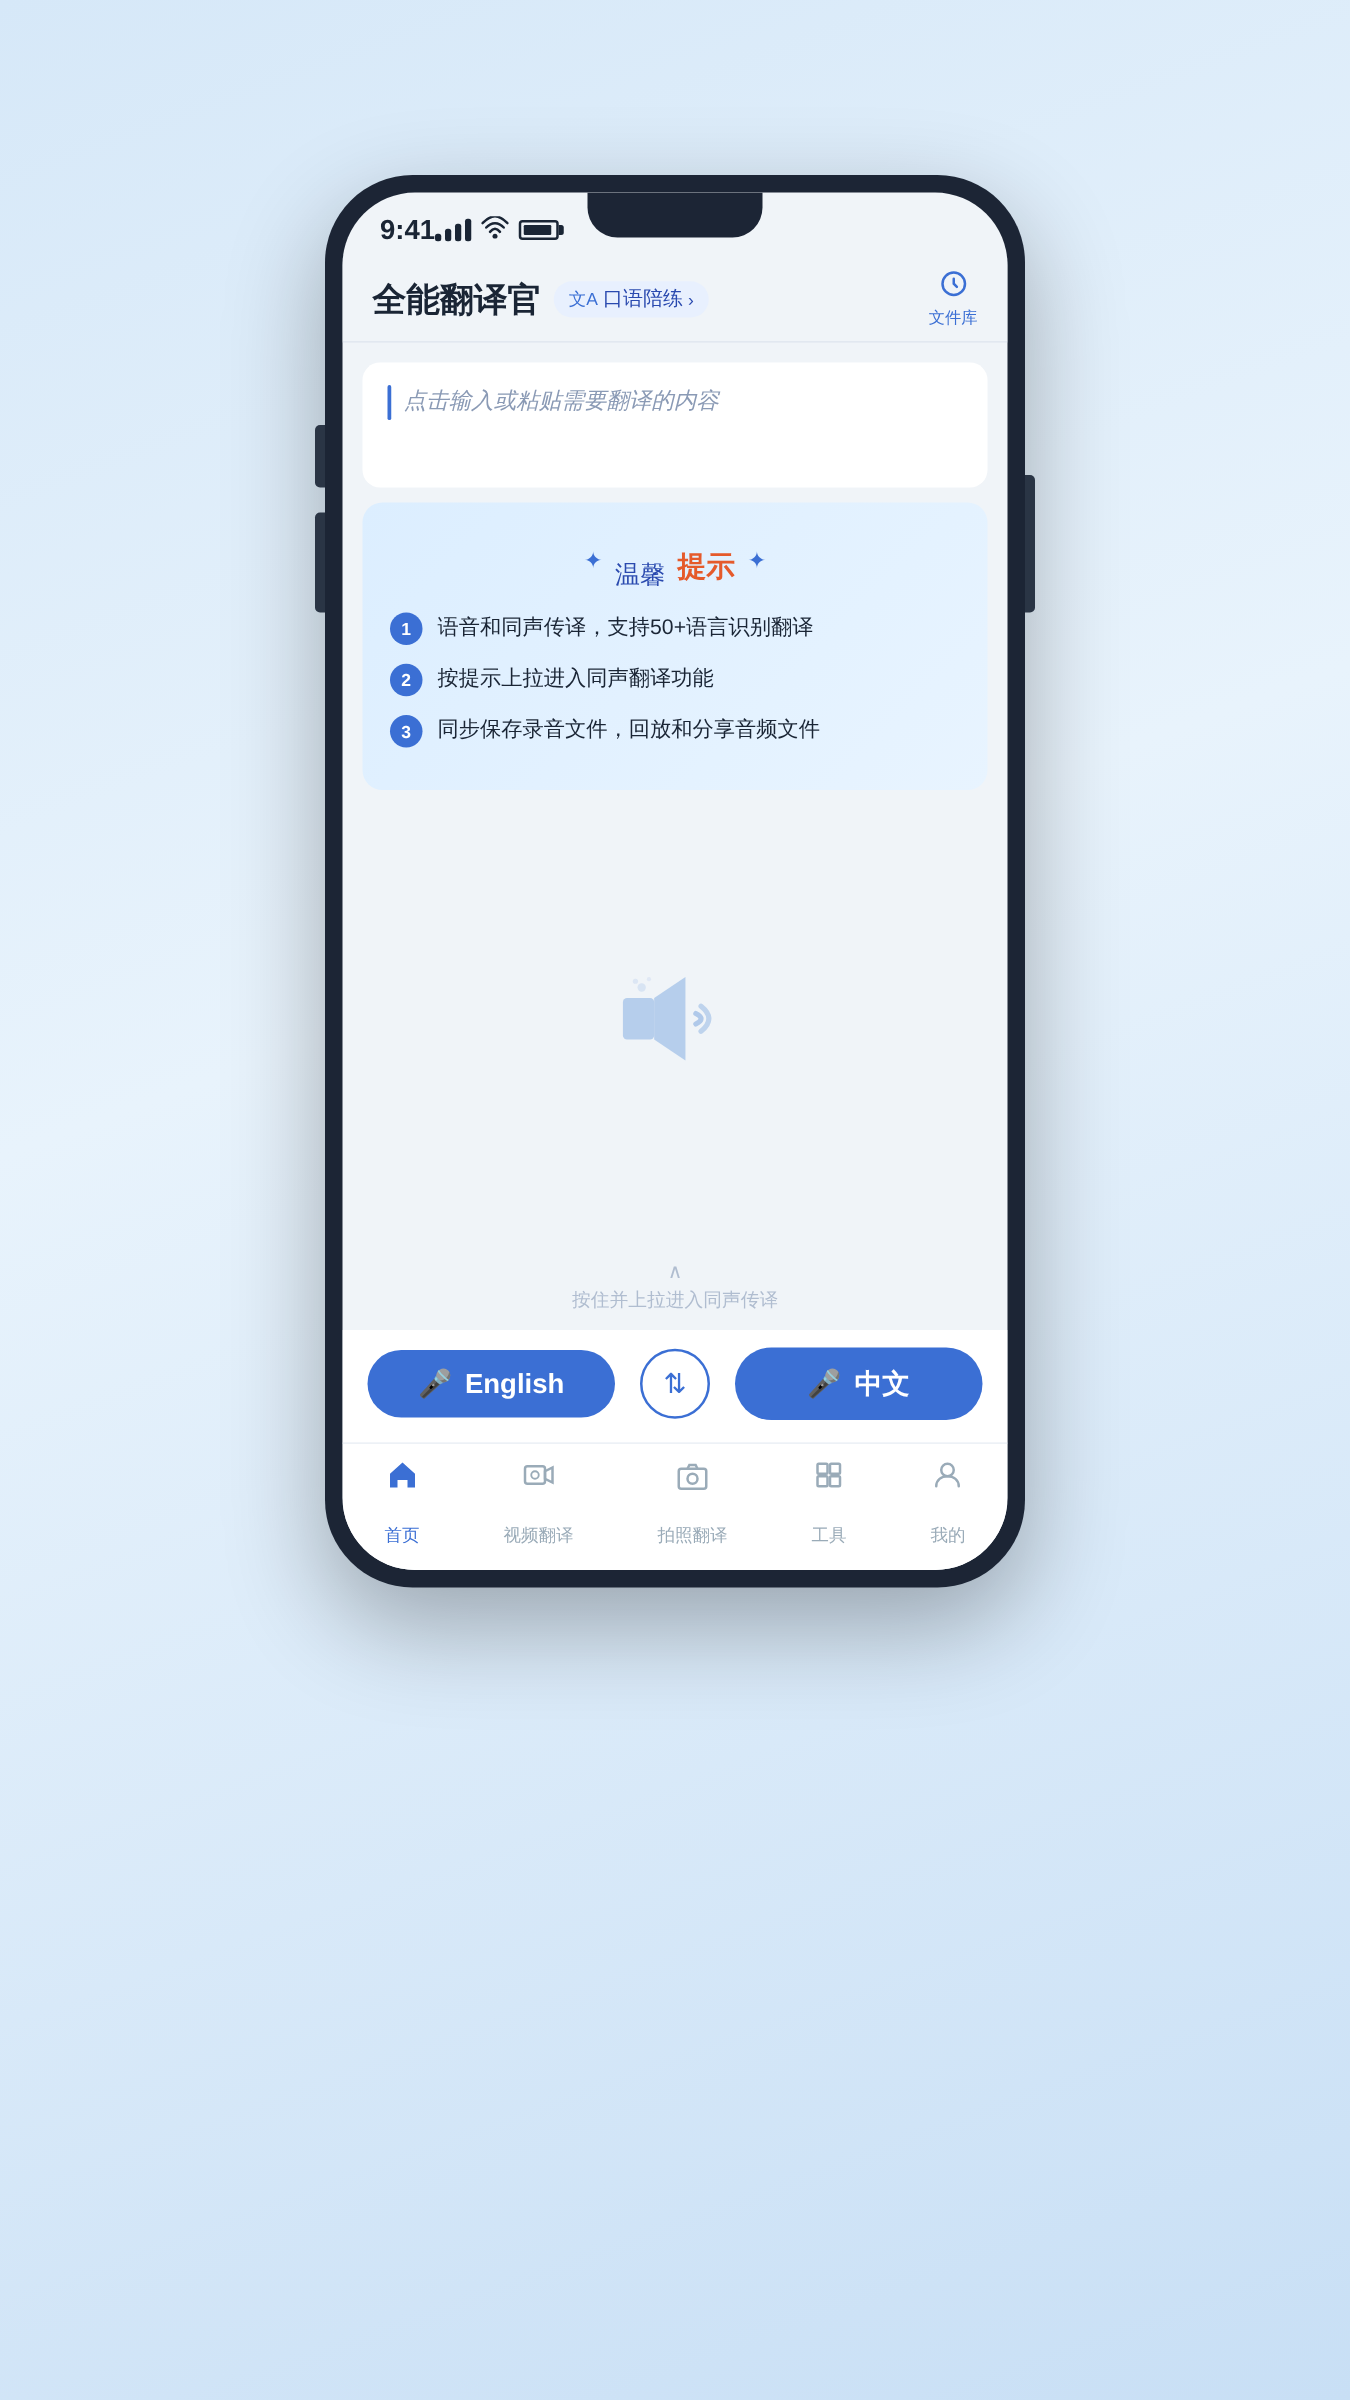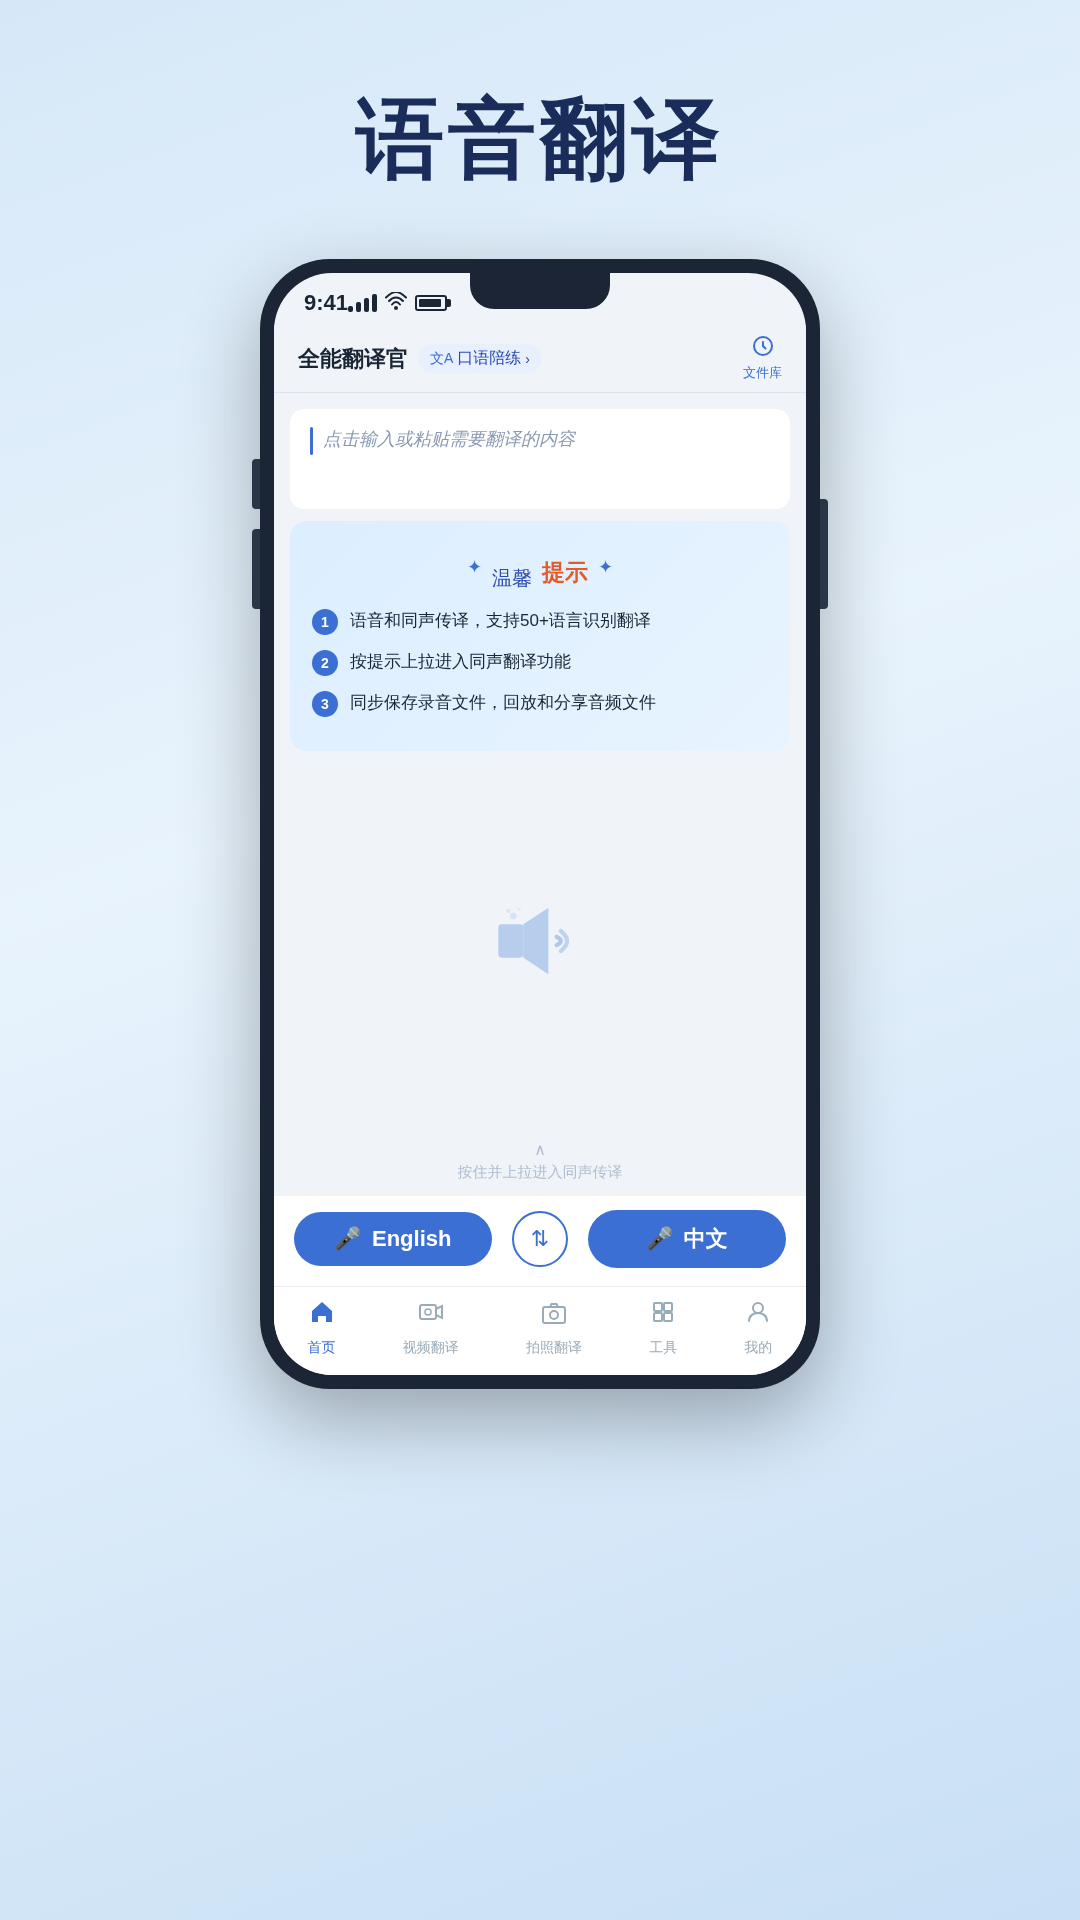--- a/index.html
+++ b/index.html
@@ -136,21 +136,21 @@
 
     
     .app-header {
       display: flex;
       align-items: center;
       justify-content: space-between;
       padding: 10px 24px 10px;
       background: #f0f4f8;
     }
     .app-title {
-      font-size: 22px;
+      font-size: 27px;
       font-weight: 700;
       color: #1a2535;
     }
     .oral-practice-badge {
       display: flex;
       align-items: center;
       gap: 4px;
       background: #e8f0fe;
       border-radius: 20px;
       padding: 4px 12px;
@@ -362,21 +362,21 @@
       align-items: center;
       justify-content: space-around;
       background: white;
       padding: 12px 0 18px;
       border-top: 1px solid #e8edf4;
     }
     .nav-item {
       display: flex;
       flex-direction: column;
       align-items: center;
-      gap: 8px;
+      gap: 20px;
       cursor: pointer;
     }
     .nav-icon {
       font-size: 24px;
       color: #9aabb8;
     }
     .nav-icon.active {
       color: #3b6fd4;
     }
     .nav-label {
@@ -413,21 +413,20 @@
       width: 8px;
       height: 110px;
       background: #2a3545;
       border-radius: 0 4px 4px 0;
     }
   </style>
 </head>
 <body>
 
 <div class="page-header">
-  <div class="page-title">语音翻译</div>
 </div>
 
 <div class="phone-wrapper">
   <div class="phone">
 
     <div class="phone-side-left"></div>
     <div class="phone-side-left2"></div>
     <div class="phone-side-right"></div>
 
     <div class="phone-inner">

